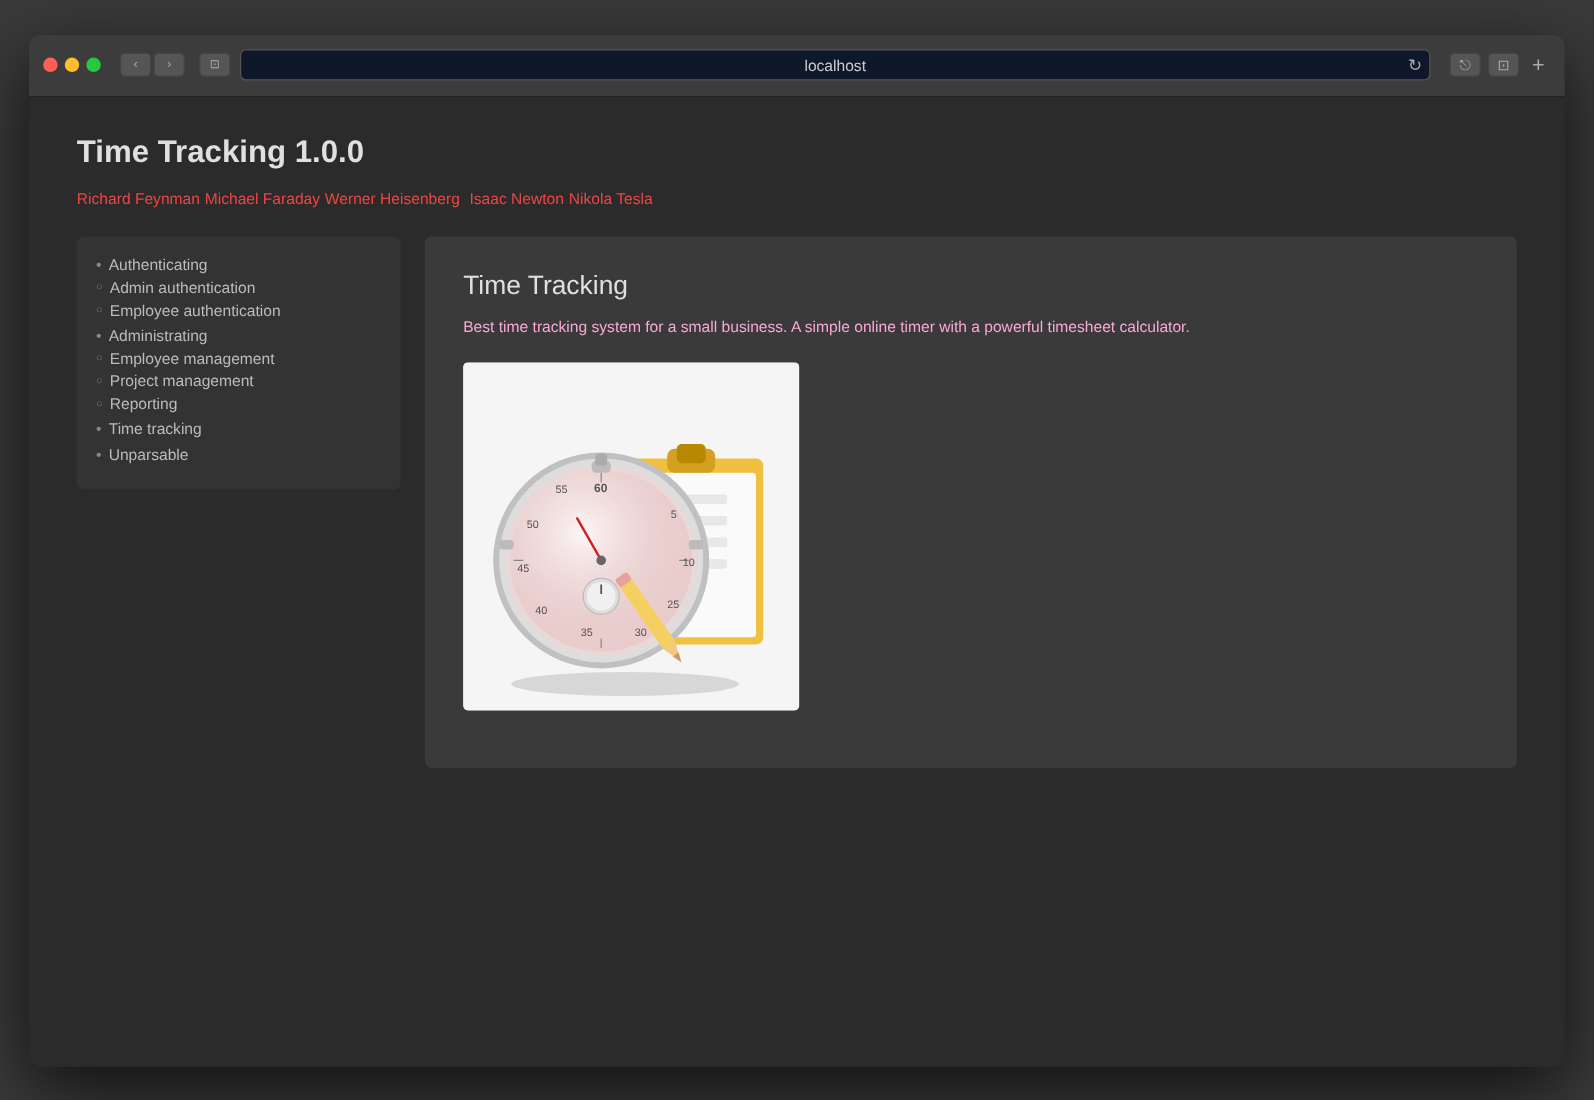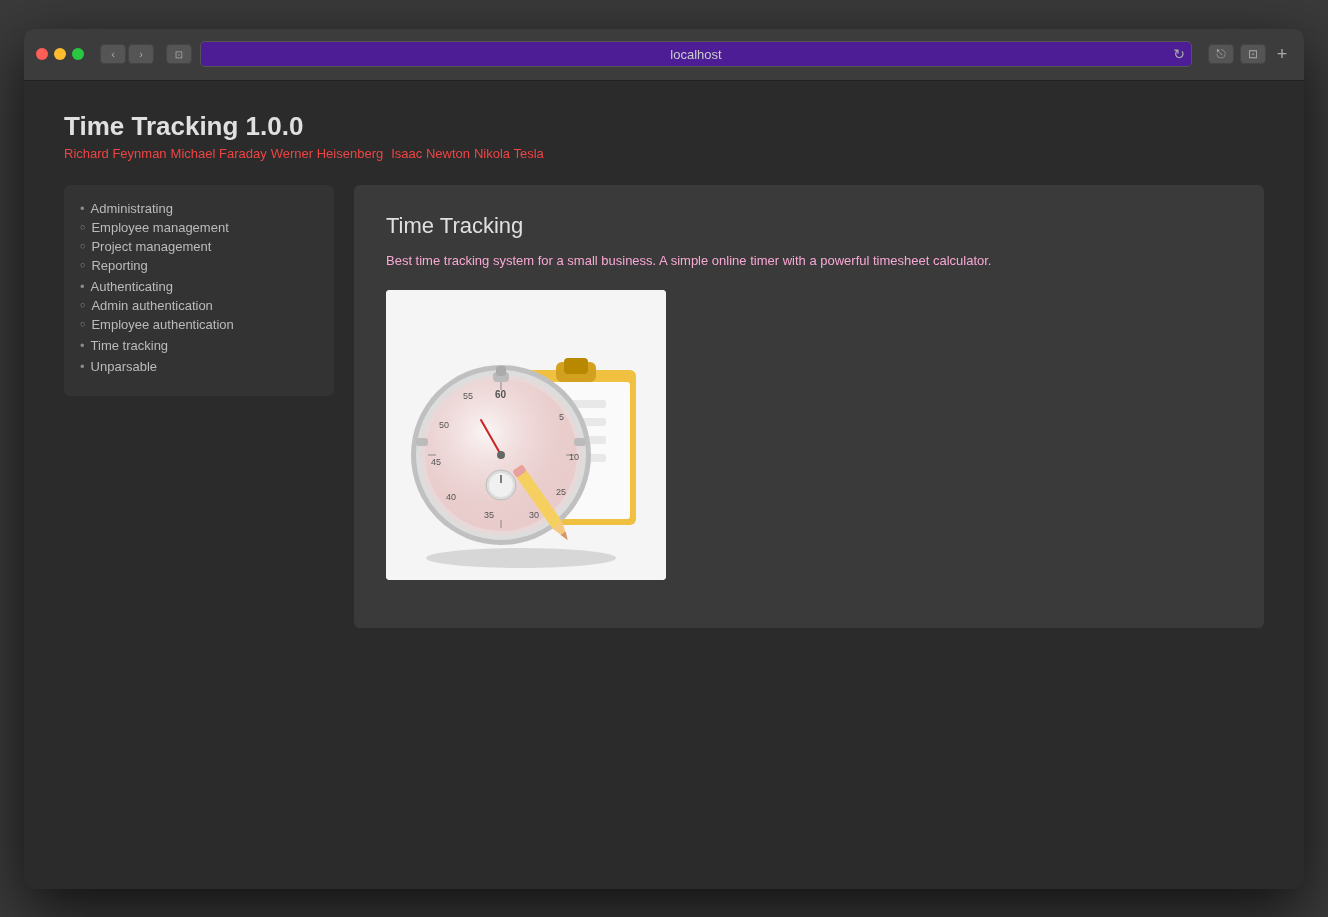--- a/index.html
+++ b/index.html
@@ -83,21 +83,21 @@
       display: flex;
       align-items: center;
       justify-content: center;
       color: #aaa;
       font-size: 10px;
       cursor: pointer;
     }
 
     .address-bar {
       flex: 1;
-      background: #4c1d95;
+      background: #0f172a;
       border: 1px solid #555;
       border-radius: 5px;
       height: 26px;
       display: flex;
       align-items: center;
       justify-content: center;
       color: #ccc;
       font-size: 13px;
       position: relative;
     }
@@ -152,21 +152,21 @@
     }
 
     .page-header {
       margin-bottom: 24px;
     }
 
     .page-title {
       font-size: 26px;
       font-weight: bold;
       color: #e0e0e0;
-      margin-bottom: 4px;
+      margin-bottom: 16px;
     }
 
     .author-links {
       display: flex;
       flex-wrap: wrap;
       gap: 4px;
     }
 
     .author-link {
       color: #ef4444;
@@ -323,33 +323,33 @@
         <a class="author-link" href="#">Nikola Tesla</a>
       </div>
     </div>
 
     <div class="main-layout">
 
       <div class="sidebar">
         <ul>
 
           <li>
+            <span class="sidebar-category">Authenticating</span>
+            <ul class="sidebar-sub">
+              <li>Admin authentication</li>
+              <li>Employee authentication</li>
+            </ul>
+          </li>
+
+          <li>
             <span class="sidebar-category">Administrating</span>
             <ul class="sidebar-sub">
               <li>Employee management</li>
               <li>Project management</li>
               <li>Reporting</li>
-            </ul>
-          </li>
-
-          <li>
-            <span class="sidebar-category">Authenticating</span>
-            <ul class="sidebar-sub">
-              <li>Admin authentication</li>
-              <li>Employee authentication</li>
             </ul>
           </li>
 
 
           <li>
             <span class="sidebar-category">Time tracking</span>
           </li>
 
           <li>
             <span class="sidebar-category">Unparsable</span>

